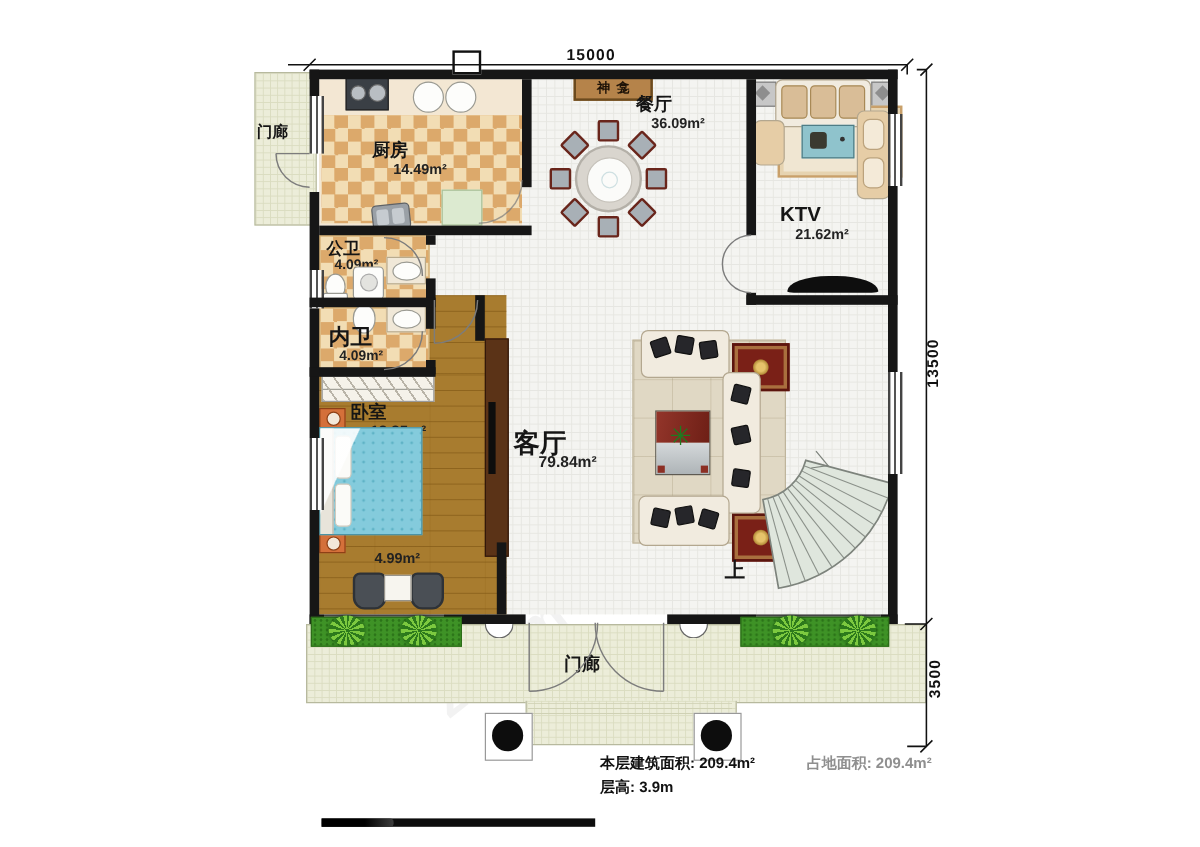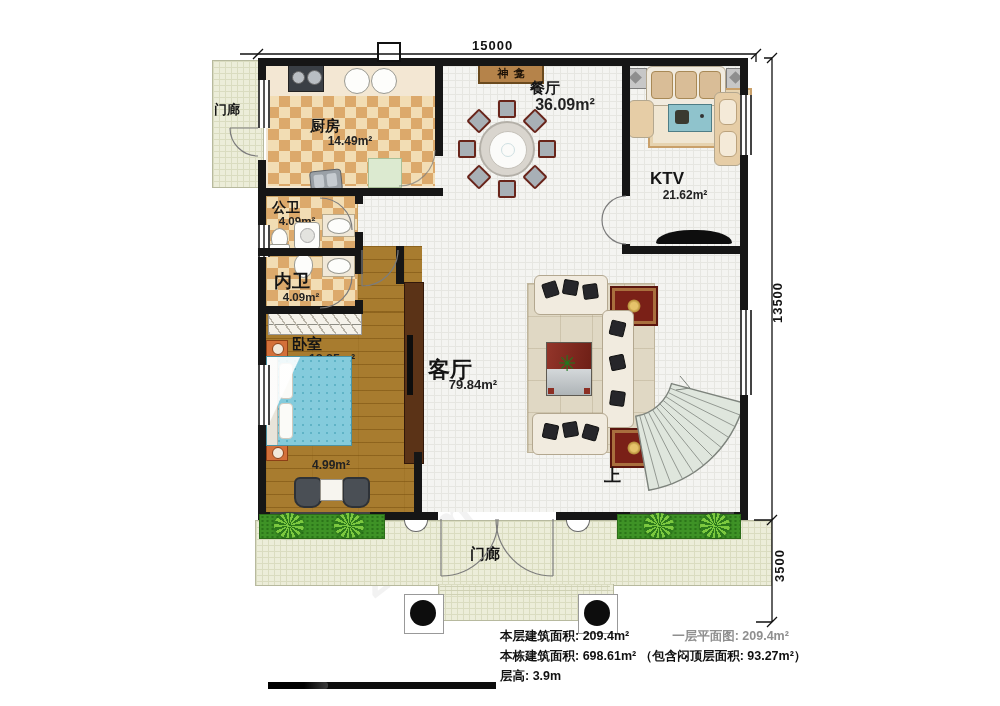--- a/index.html
+++ b/index.html
@@ -85,21 +85,21 @@
   </div>
   <div class="abs" style="left:368px;top:158px;width:32px;height:28px;background:#dcead0;border:1.5px solid #a9c098;"></div>
   <div class="abs rname" style="left:310px;top:118px;width:80px;font-size:15px;">厨房</div>
   <div class="abs rarea" style="left:310px;top:134px;width:80px;font-size:12px;">14.49m²</div>
 
   <div class="abs" style="left:478px;top:63px;width:62px;height:17px;background:#b5834a;border:2px solid #6b4a1e;display:flex;align-items:center;justify-content:center;">
     <span style="font-size:11px;font-weight:bold;letter-spacing:5px;color:#1d1207;margin-left:5px;">神龛</span>
   </div>
 
   <div class="abs rname" style="left:530px;top:80px;width:70px;font-size:15px;">餐厅</div>
-  <div class="abs rarea" style="left:530px;top:96px;width:70px;font-size:16px;">36.09m²</div>
+  <div class="abs rarea" style="left:530px;top:96px;width:70px;font-size:12px;">36.09m²</div>
   <div class="abs" style="left:479px;top:121px;width:52px;height:52px;border-radius:50%;background:#d9d5ce;border:2px solid #b4b0a8;">
     <div style="position:absolute;left:8px;top:8px;width:36px;height:36px;border-radius:50%;background:#fbfbf9;border:1px solid #c5c1b9;"></div>
     <div style="position:absolute;left:20px;top:20px;width:12px;height:12px;border-radius:50%;border:1px solid #cfe0e2;"></div>
   </div>
   <div class="chair" style="left:498px;top:100px;"></div>
   <div class="chair" style="left:526px;top:112px;transform:rotate(45deg);"></div>
   <div class="chair" style="left:538px;top:140px;transform:rotate(90deg);"></div>
   <div class="chair" style="left:526px;top:168px;transform:rotate(135deg);"></div>
   <div class="chair" style="left:498px;top:180px;"></div>
   <div class="chair" style="left:470px;top:168px;transform:rotate(45deg);"></div>
@@ -296,27 +296,22 @@
   <div class="abs" style="left:268px;top:630px;display:flex;align-items:baseline;">
   </div>
   <div class="abs" style="left:268px;top:682px;width:228px;height:7px;background:#0d0d0d;">
     <div style="position:absolute;left:0;top:0;width:60px;height:7px;background:linear-gradient(90deg,#000 60%,#3c3c3c);border-radius:0 3px 3px 0;"></div>
   </div>
   <div class="abs" style="left:500px;top:626px;">
     <div class="statrow">
       <span>本层建筑面积:</span>
       <span>209.4m²</span>
       <span style="display:inline-block;width:36px;"></span>
-      <span class="statgray">一层平面图:</span>
+      <span class="statgray">占地面积:</span>
       <span class="statgray">209.4m²</span>
-    </div>
-    <div class="statrow">
-      <span>本栋建筑面积:</span>
-      <span>698.61m²</span>
-      <span>（包含闷顶层面积: 93.27m²）</span>
     </div>
     <div class="statrow">
       <span>层高:</span>
       <span>3.9m</span>
     </div>
   </div>
 
 </div>
 
 </body></html>

